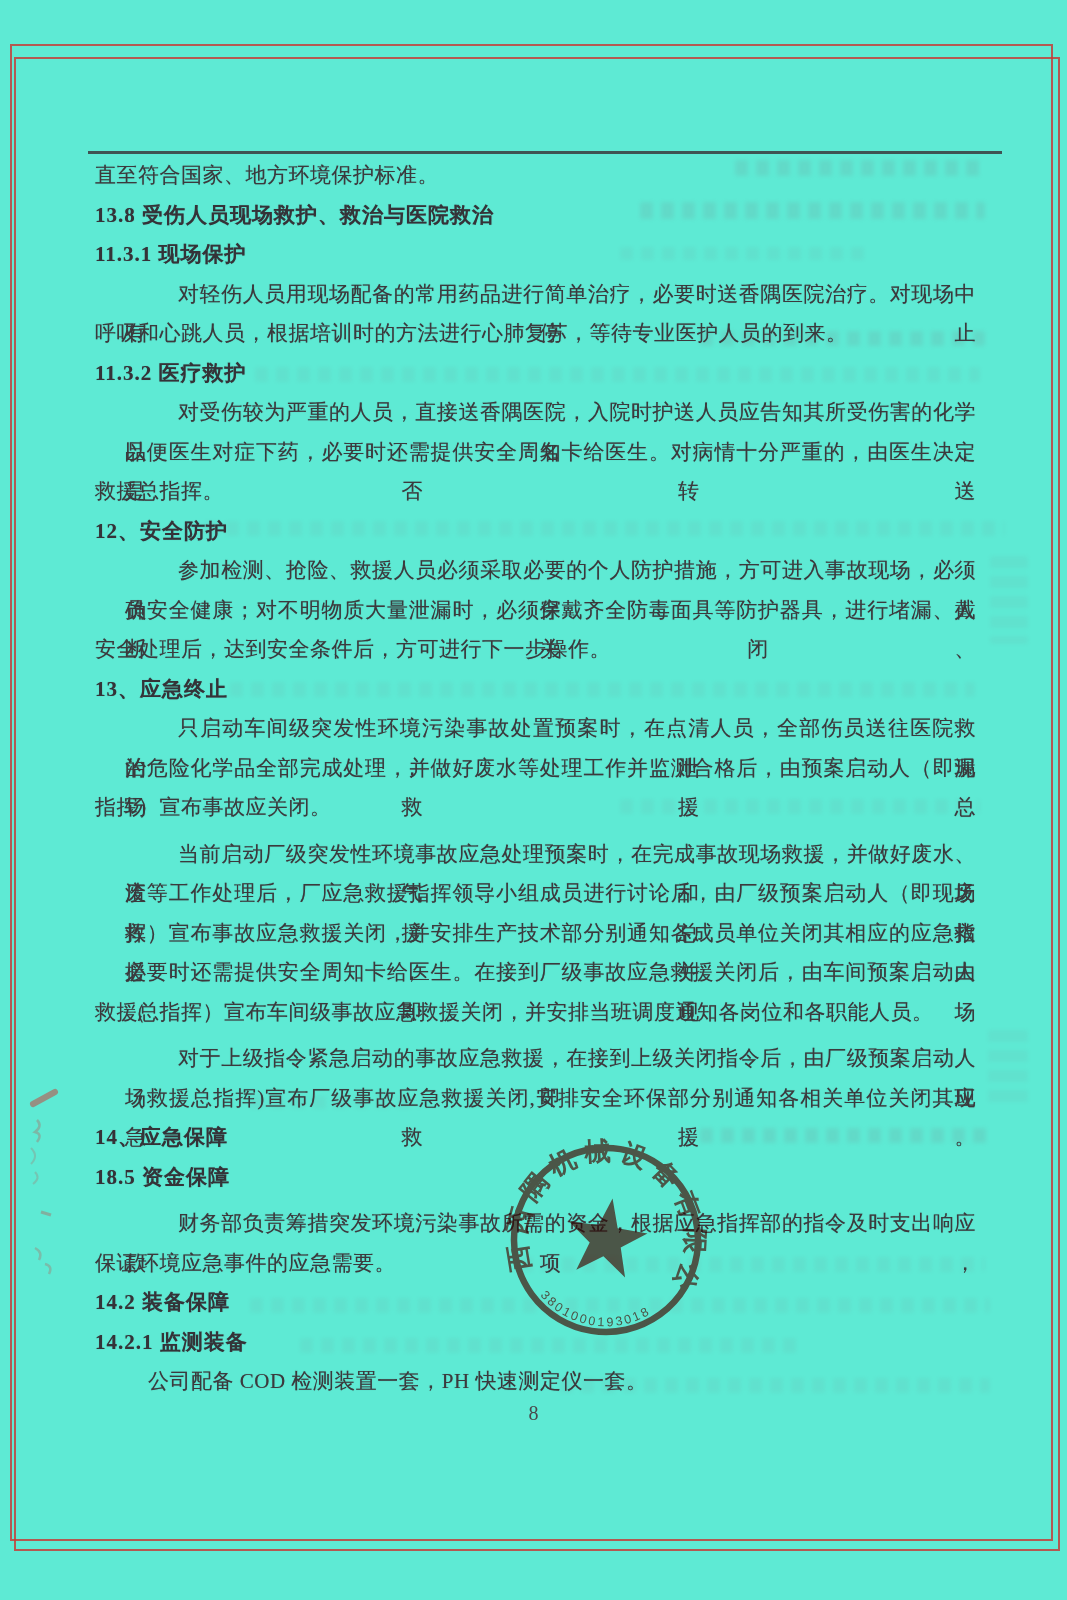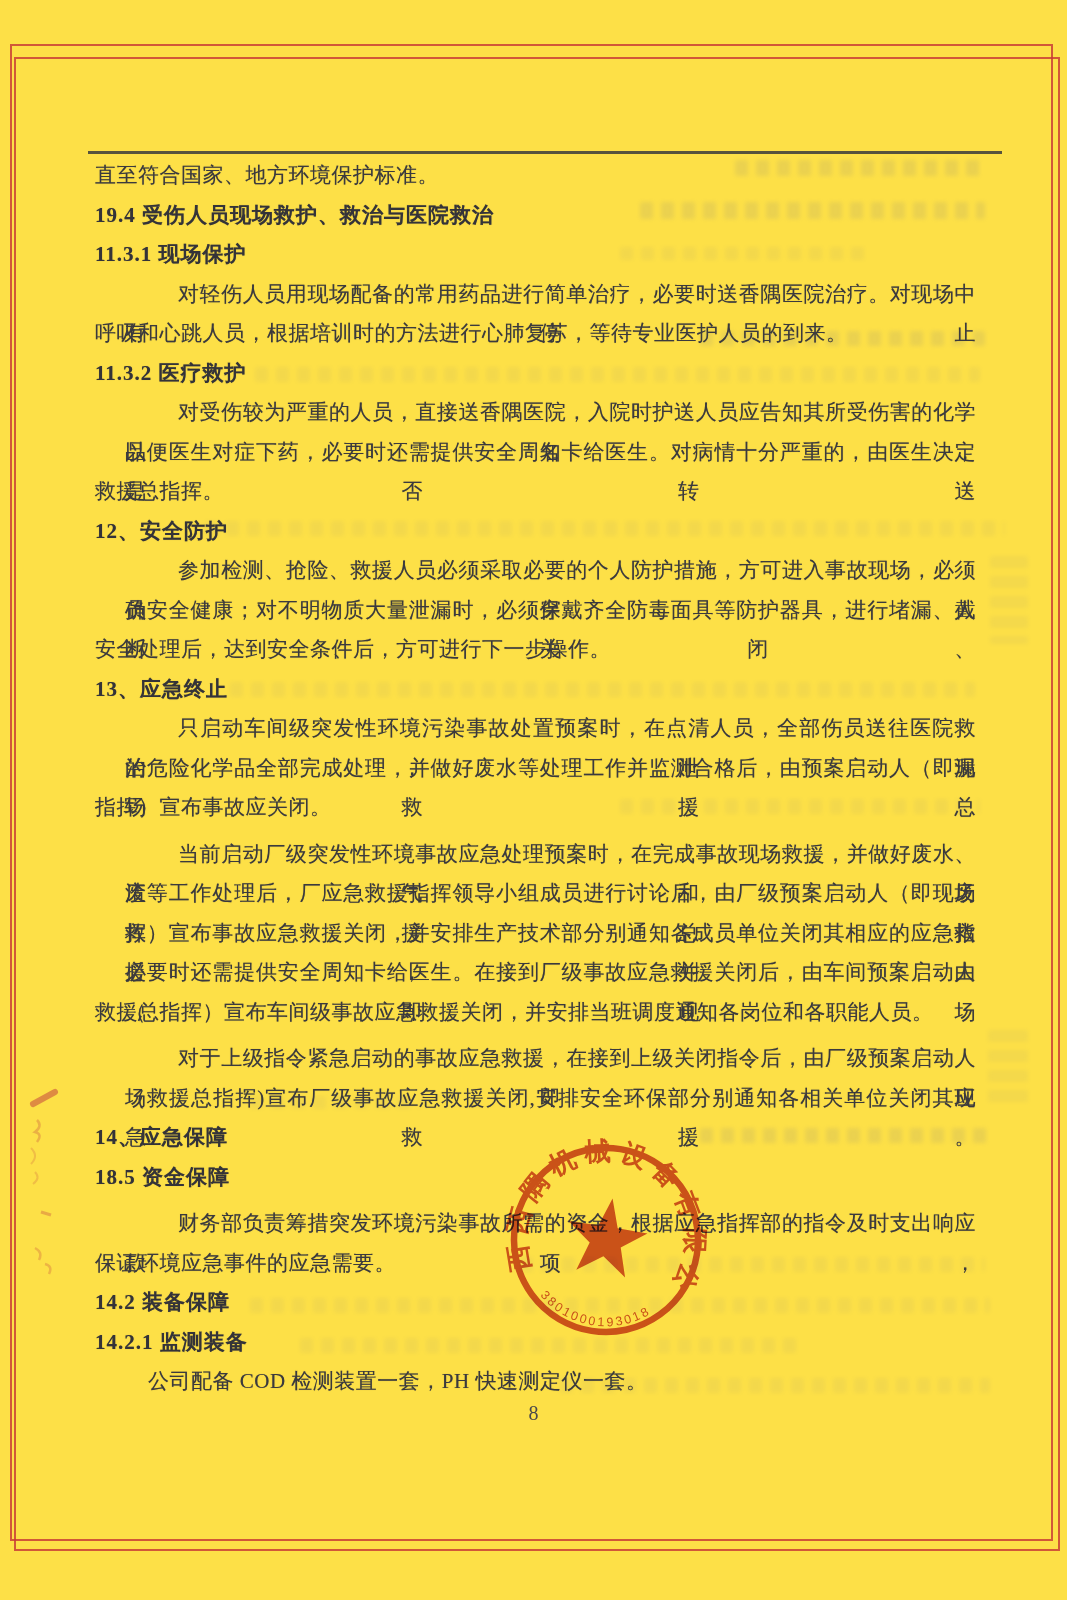--- a/index.html
+++ b/index.html
@@ -1,17 +1,17 @@
 <!DOCTYPE html>
 <html><head>
 <meta charset="utf-8">
 <style>
   html,body{margin:0;padding:0;background:#ffffff;}
   .sheet{
-    position:relative;width:1067px;height:1600px;background:#fde047;overflow:hidden;
+    position:relative;width:1067px;height:1600px;background:#5eead4;overflow:hidden;
     font-family:"Liberation Serif","DejaVu Serif",serif;
   }
   
   .frame{position:absolute;border:2px solid rgba(199,57,52,.82);pointer-events:none;}
   .frame.outer{left:10px;top:44px;width:1039px;height:1493px;}
   .frame.inner{left:14px;top:57px;width:1042px;height:1490px;}
   
   .top-rule{position:absolute;left:88px;top:151px;width:914px;height:3px;background:#3a393c;opacity:.85;}
   
   .content{
@@ -64,21 +64,21 @@
   <div class="ghost" style="left:700px;top:1128px;width:290px;height:15px;"></div>
   <div class="ghost faint" style="left:520px;top:1257px;width:465px;height:15px;"></div>
   <div class="ghost faint" style="left:250px;top:1298px;width:740px;height:15px;"></div>
   <div class="ghost faint" style="left:300px;top:1338px;width:500px;height:15px;"></div>
   <div class="ghost faint" style="left:560px;top:1378px;width:430px;height:15px;"></div>
 
   <div class="top-rule"></div>
 
   <div class="content">
     <div class="ln">直至符合国家、地方环境保护标准。</div>
-    <div class="ln h">19.4 受伤人员现场救护、救治与医院救治</div>
+    <div class="ln h">13.8 受伤人员现场救护、救治与医院救治</div>
     <div class="ln h">11.3.1 现场保护</div>
     <div class="ln ind fill">对轻伤人员用现场配备的常用药品进行简单治疗，必要时送香隅医院治疗。对现场中有停止</div>
     <div class="ln">呼吸和心跳人员，根据培训时的方法进行心肺复苏，等待专业医护人员的到来。</div>
     <div class="ln h">11.3.2 医疗救护</div>
     <div class="ln ind fill">对受伤较为严重的人员，直接送香隅医院，入院时护送人员应告知其所受伤害的化学品名，</div>
     <div class="ln fill">以便医生对症下药，必要时还需提供安全周知卡给医生。对病情十分严重的，由医生决定是否转送</div>
     <div class="ln">救援总指挥。</div>
     <div class="ln h">12、安全防护</div>
     <div class="ln ind fill">参加检测、抢险、救援人员必须采取必要的个人防护措施，方可进入事故现场，必须确保人</div>
     <div class="ln fill">员安全健康；对不明物质大量泄漏时，必须穿戴齐全防毒面具等防护器具，进行堵漏、截断、关闭、</div>

